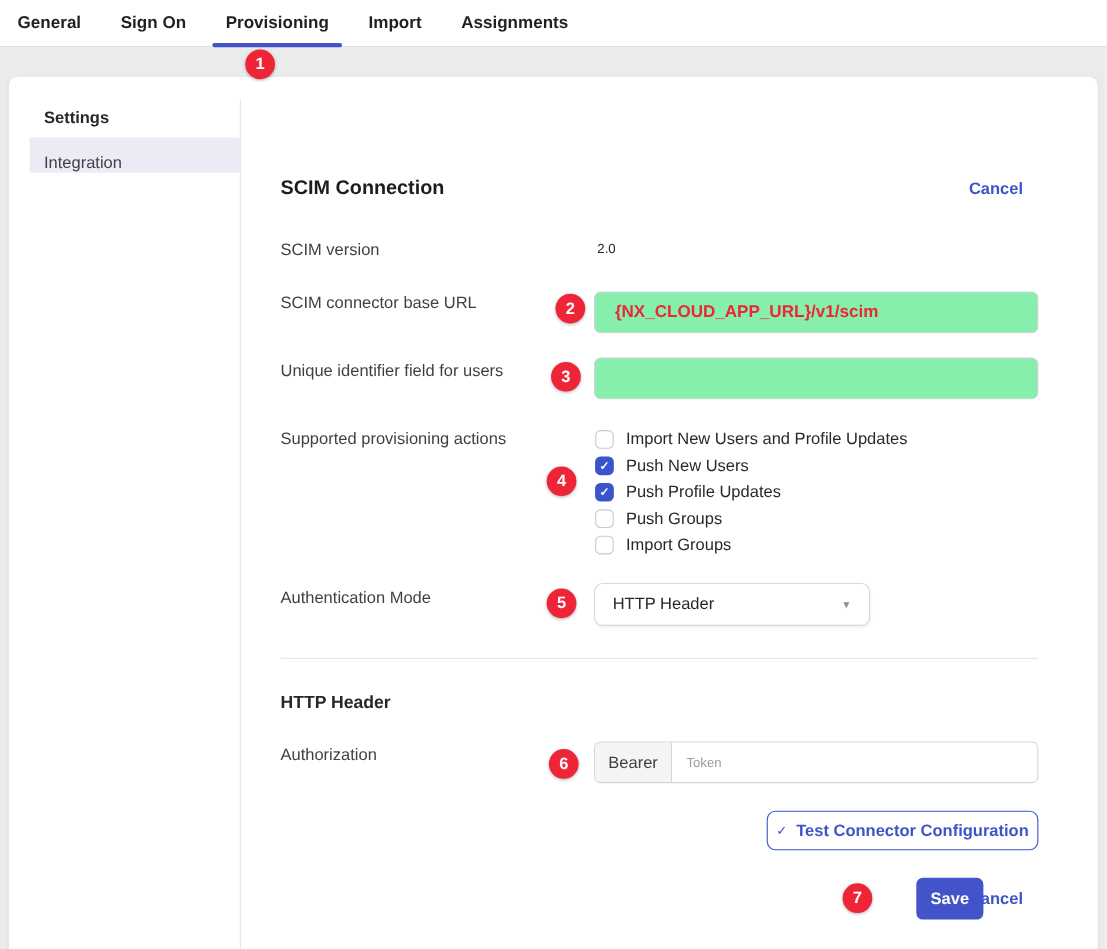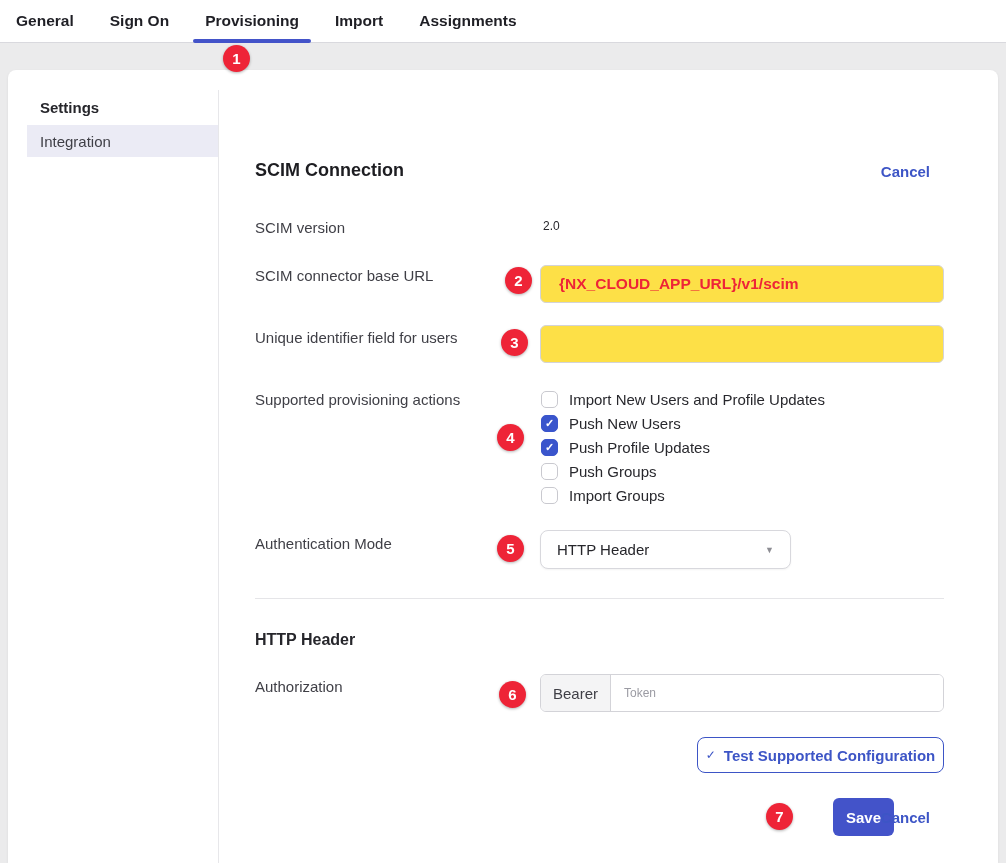--- a/index.html
+++ b/index.html
@@ -39,35 +39,35 @@
   .card {
     position:absolute; left:8px; top:70px; width:990px; height:793px;
     background:#ffffff; border-radius:8px 8px 0 0;
     box-shadow:0 1px 3px rgba(0,0,0,.07);
   }
   .side-divider { position:absolute; left:210px; top:20px; bottom:0; width:1px; background:#e7e7ea; }
 
   .settings-heading { position:absolute; left:32px; top:29px; font-size:15px; font-weight:600; color:#26262b; }
   .side-item {
     position:absolute; left:19px; top:55px; width:191px; height:32px;
-    display:flex; align-items:center; padding-left:13px;
+    display:flex; align-items:flex-end; padding-left:13px;
     font-size:15px; color:#3f3f46; cursor:pointer;
   }
   .side-item.active { background:#ebebf5; }
 
   
   .panel-title { position:absolute; left:247px; top:90px; font-size:18px; font-weight:700; color:#1d1d21; }
   .link { color:#3d55c6; font-weight:700; font-size:15px; cursor:pointer; }
   .cancel-top { position:absolute; right:68px; top:93px; }
   .field-label { position:absolute; left:247px; font-size:15px; color:#3f3f46; }
   .static-value { position:absolute; left:535px; font-size:12px; color:#26262b; }
 
   .text-input {
     position:absolute; left:532px; width:404px; height:38px;
-    border:1px solid #d3d3d8; border-radius:6px; background:#fde047;
+    border:1px solid #d3d3d8; border-radius:6px; background:#86efac;
     font-family:"Liberation Sans", sans-serif; font-size:15px; color:#26262b;
     padding:0 14px; outline:none;
   }
   .text-input.url { color:#ee2437; font-weight:700; font-size:15.5px; padding:0 18px; }
 
   
   .cb-group { position:absolute; left:533px; top:317px; }
   .cb-row { height:24px; display:flex; align-items:center; cursor:pointer; }
   .cb {
     width:17px; height:17px; border:1.5px solid #c9c9cf; border-radius:5px;
@@ -196,19 +196,19 @@
 
   <div class="field-label" style="top:608px;">Authorization</div>
   <div class="badge" style="left:491px; top:611px;">6</div>
   <div class="input-group">
     <span class="prefix">Bearer</span>
     <input type="text" placeholder="Token" style="">
   </div>
 
   <button class="test-btn">
     <span class="check">✓</span>
-    <span>Test Supported Configuration</span>
+    <span>Test Connector Configuration</span>
   </button>
 
   <div class="badge" style="left:758px; top:733px;">7</div>
   <button class="save-btn">Save</button>
   <a class="link cancel-bottom">Cancel</a>
 </section>
 
 </body></html>

